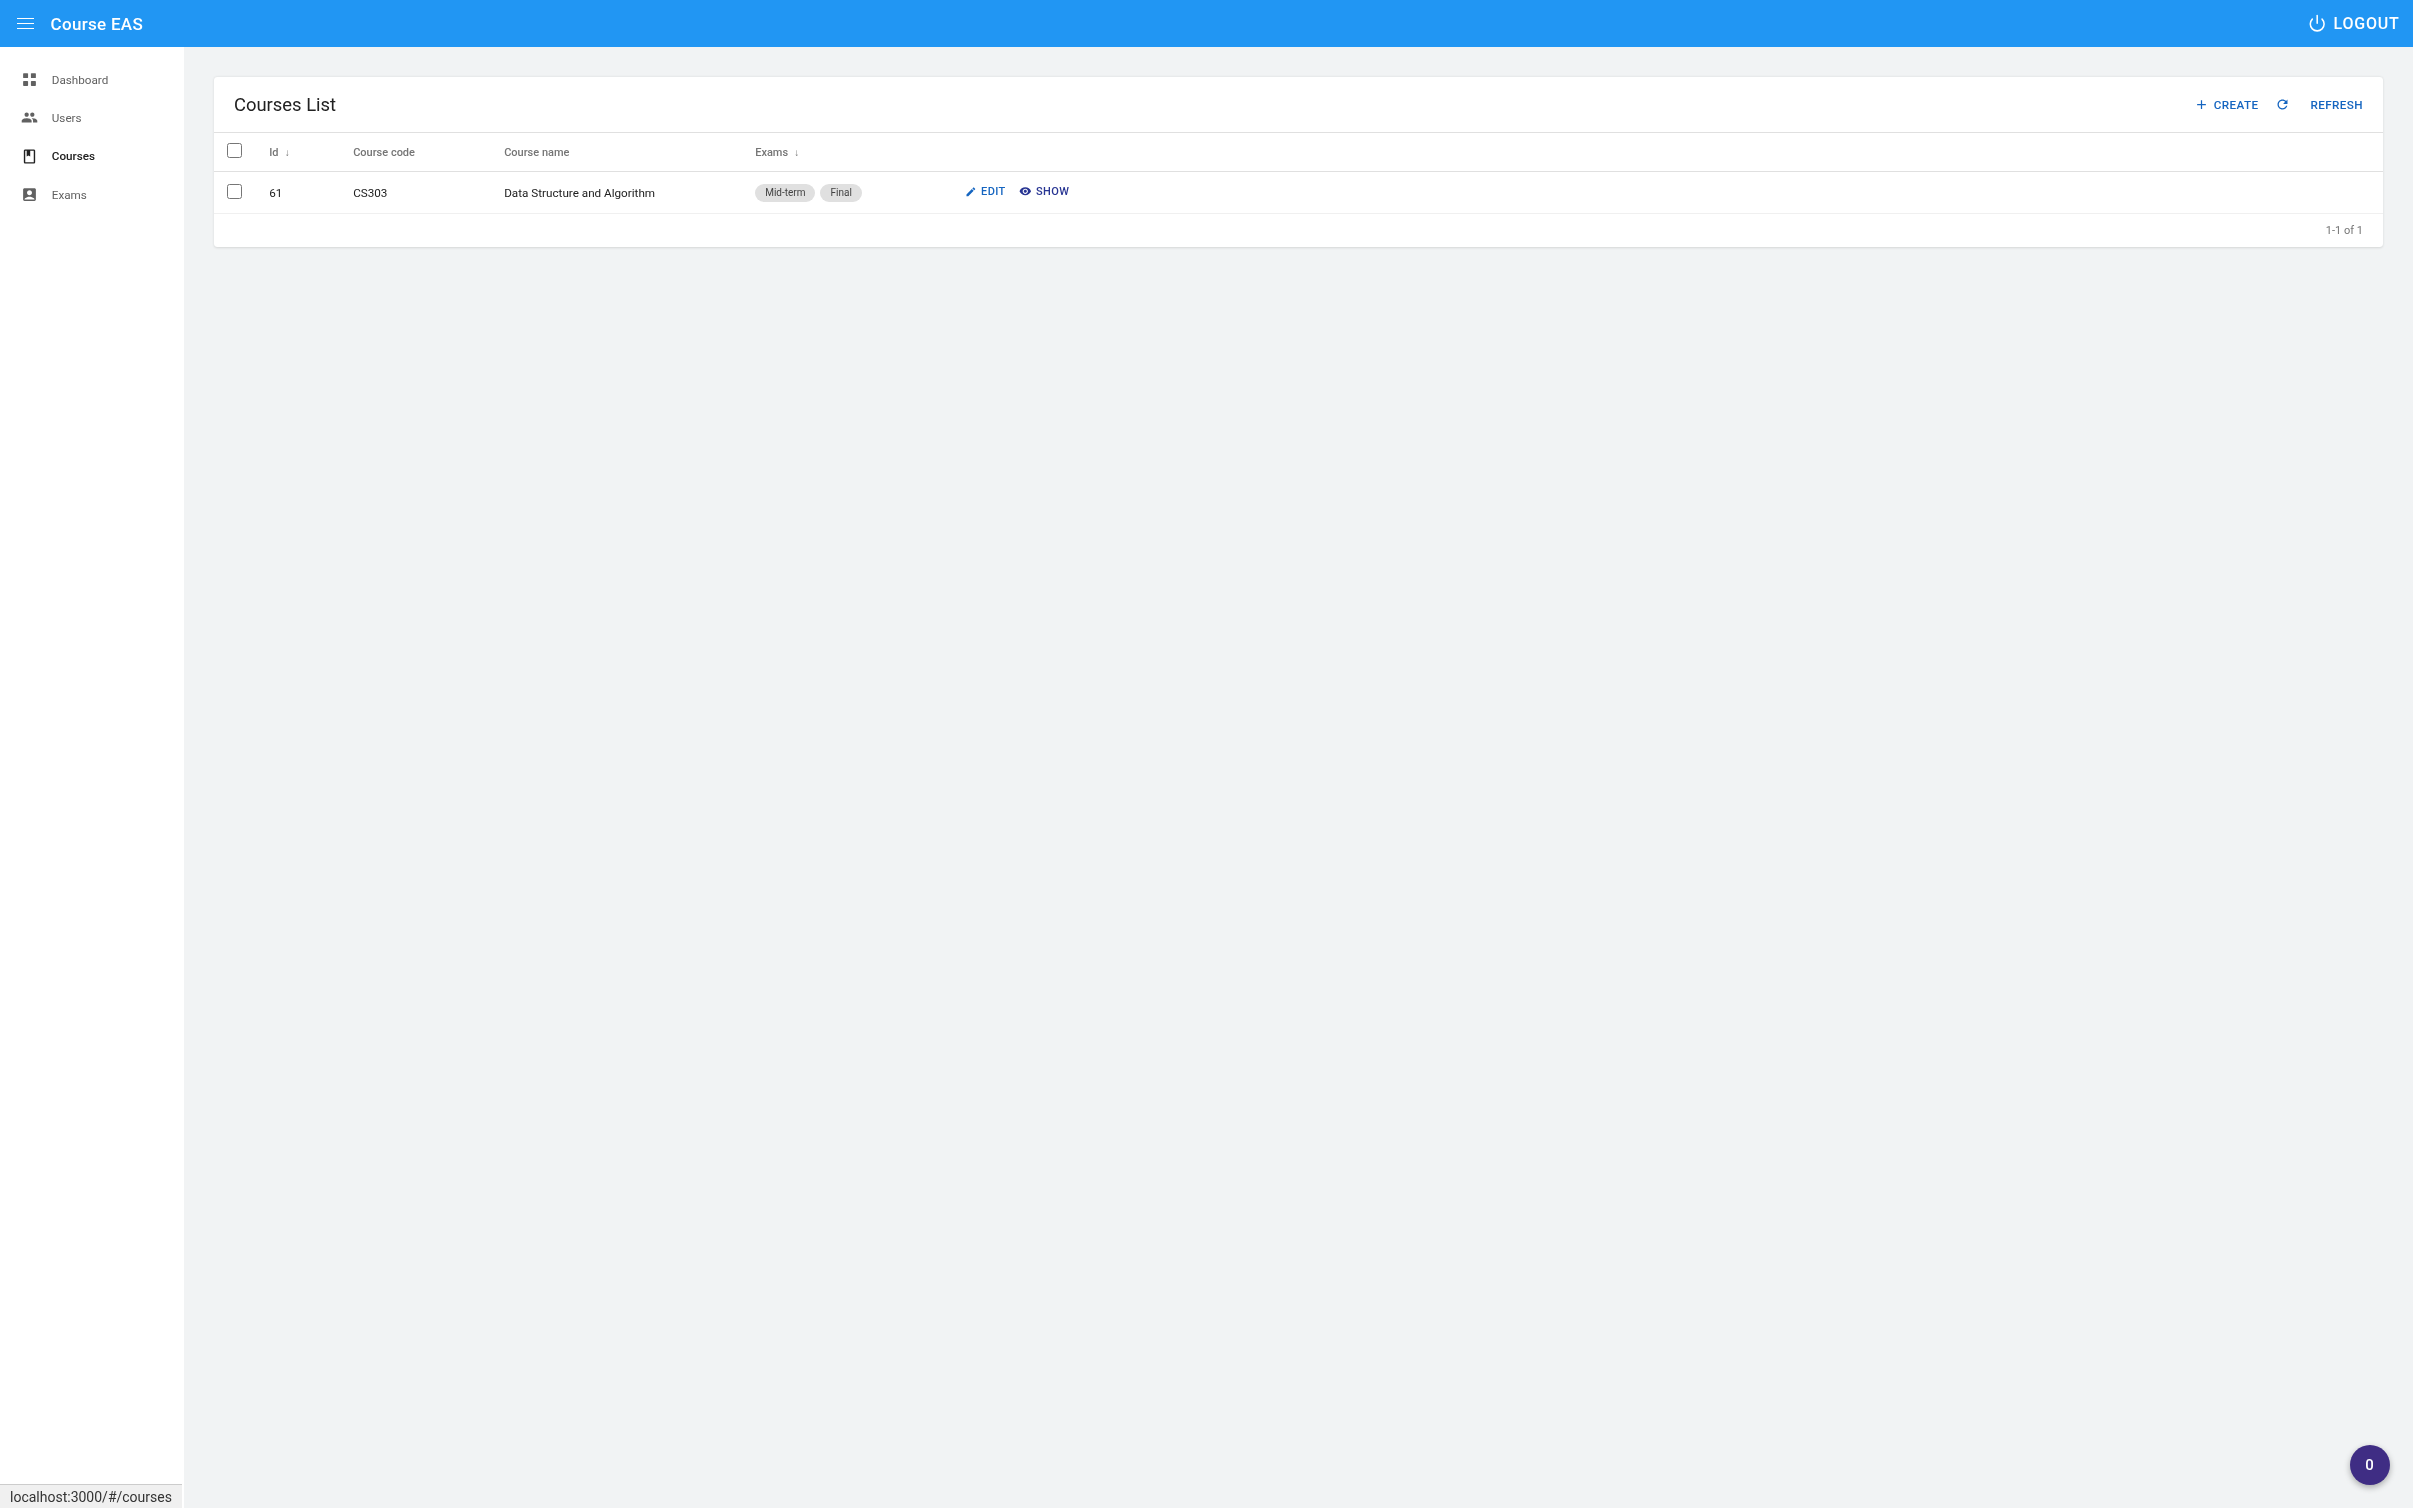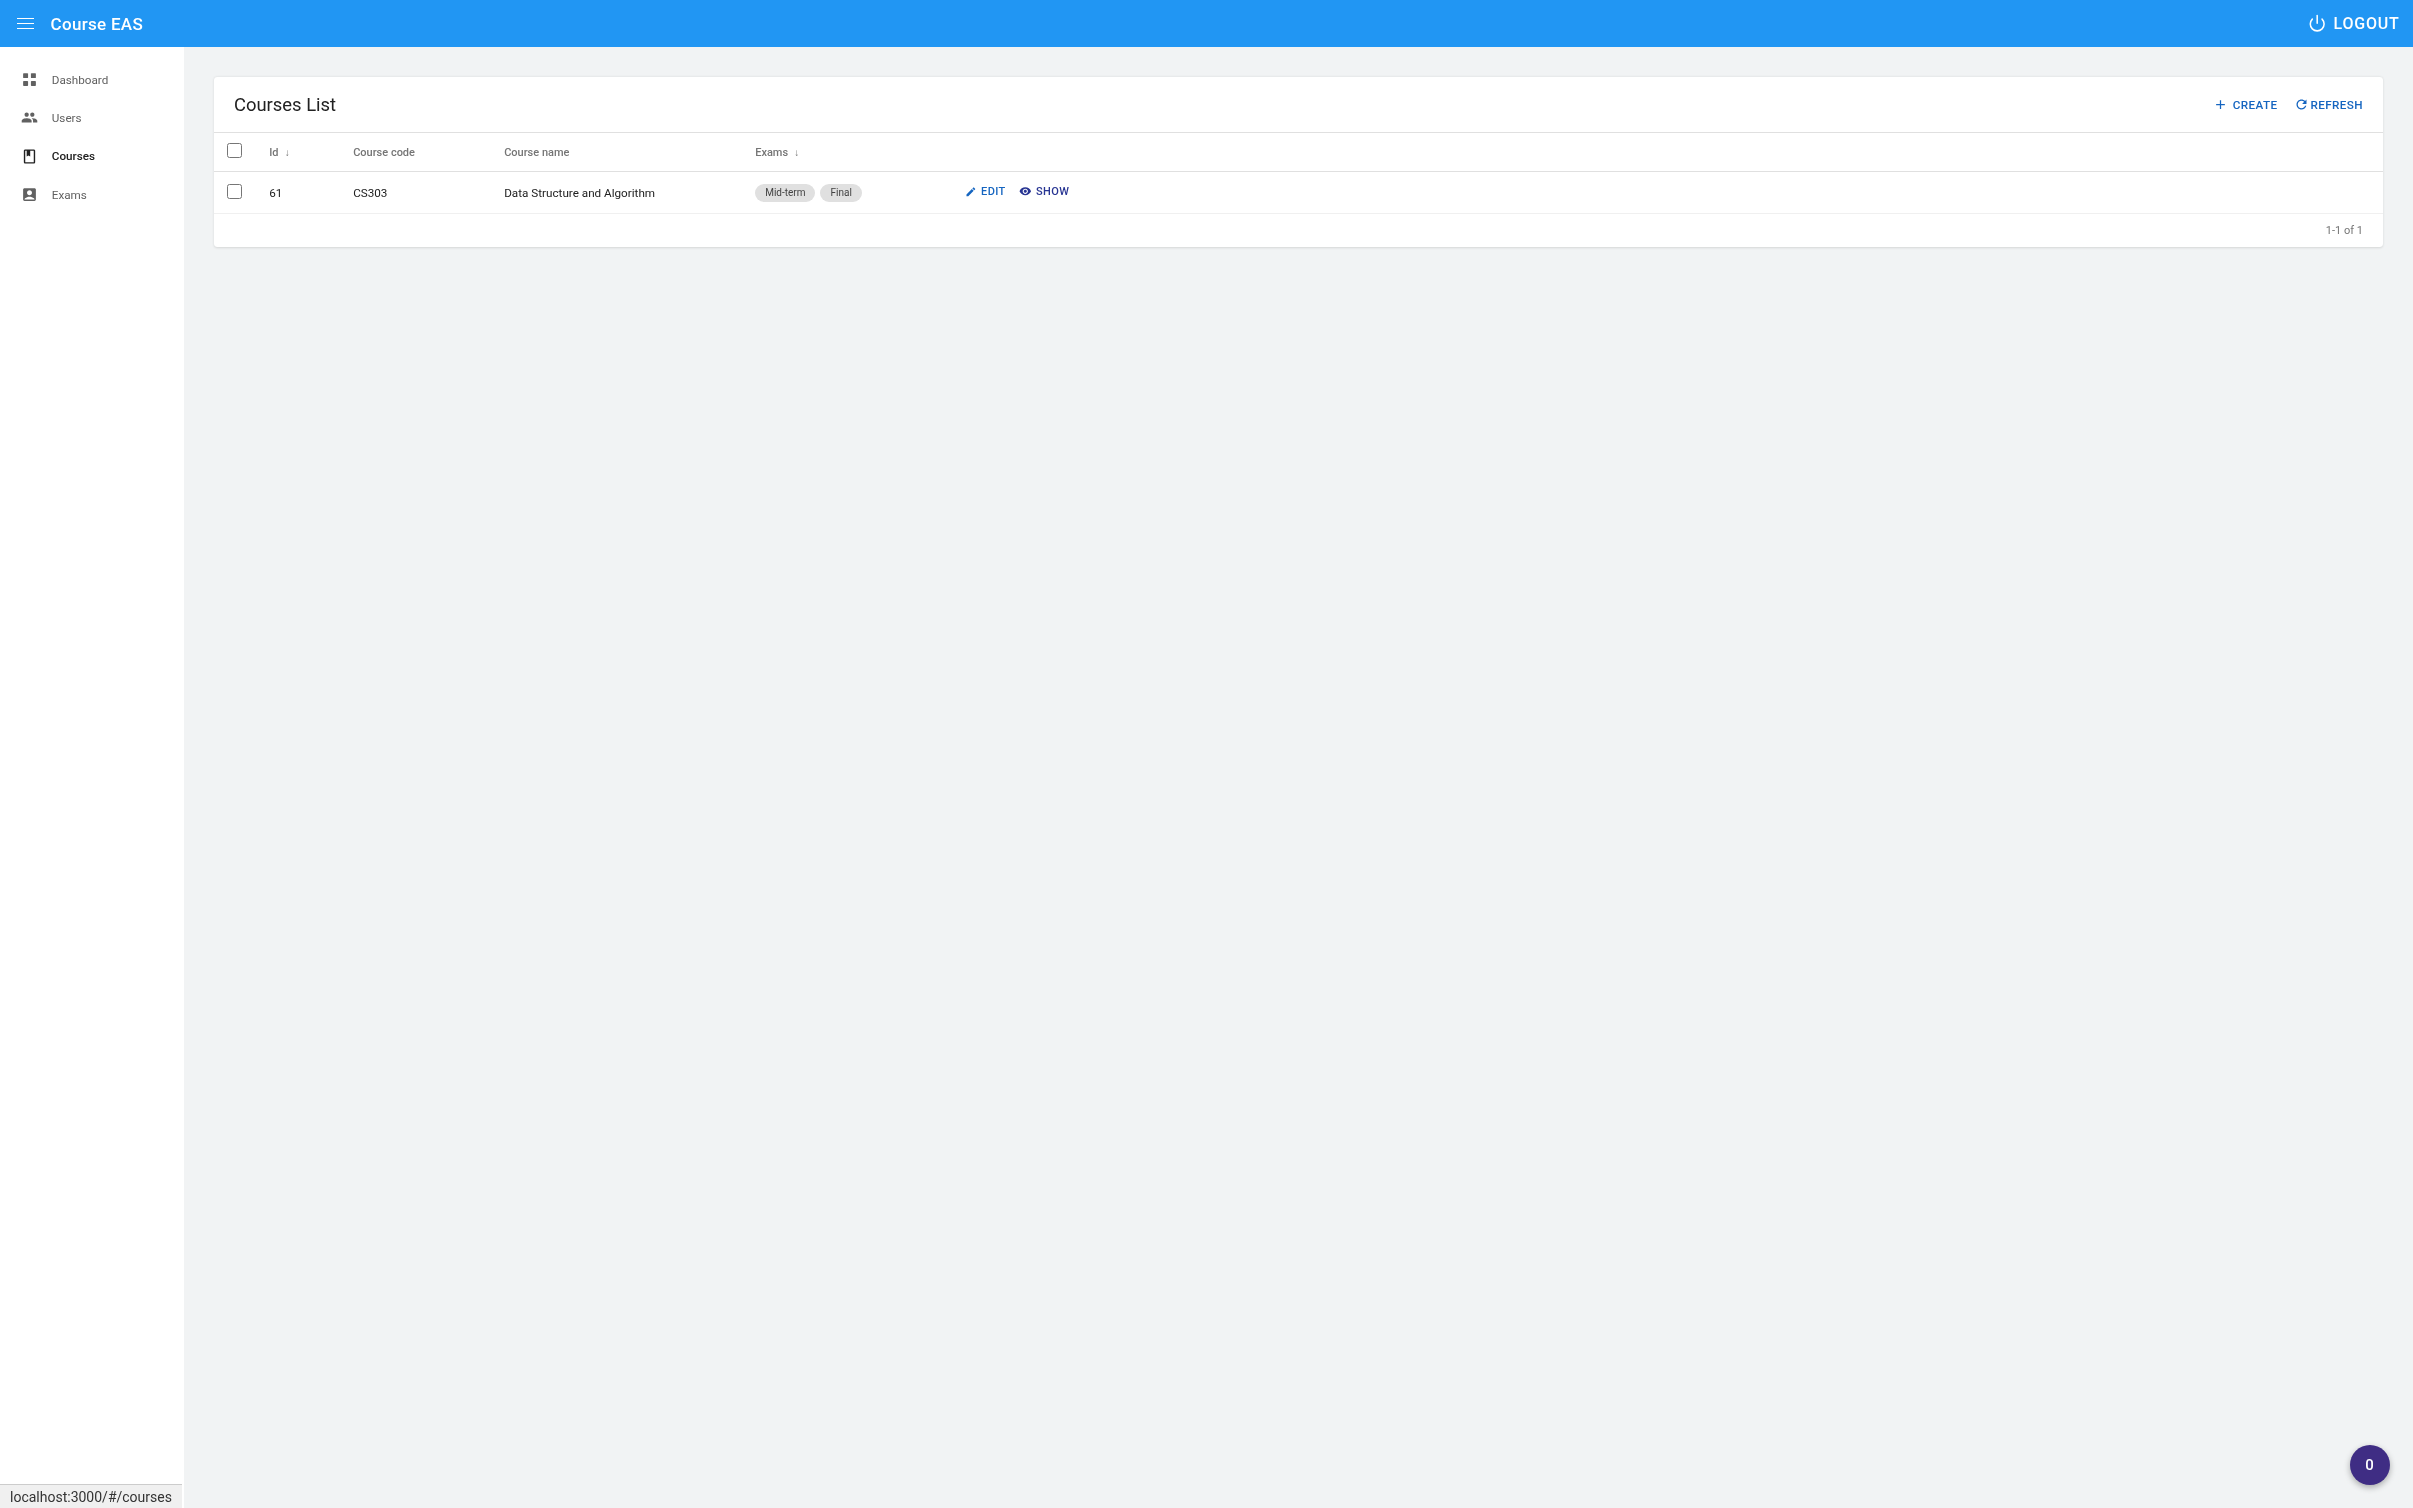--- a/index.html
+++ b/index.html
@@ -159,21 +159,21 @@
       cursor: pointer;
       font-size: 11.7px;
       font-weight: 500;
       letter-spacing: 0.4px;
       text-decoration: none;
     }
 
     .refresh-btn {
       display: flex;
       align-items: center;
-      gap: 1px;
+      gap: 20px;
       color: #1565c0;
       cursor: pointer;
       font-size: 11.7px;
       font-weight: 500;
       letter-spacing: 0.4px;
     }
 
     
     .table-container {
       width: 100%;

